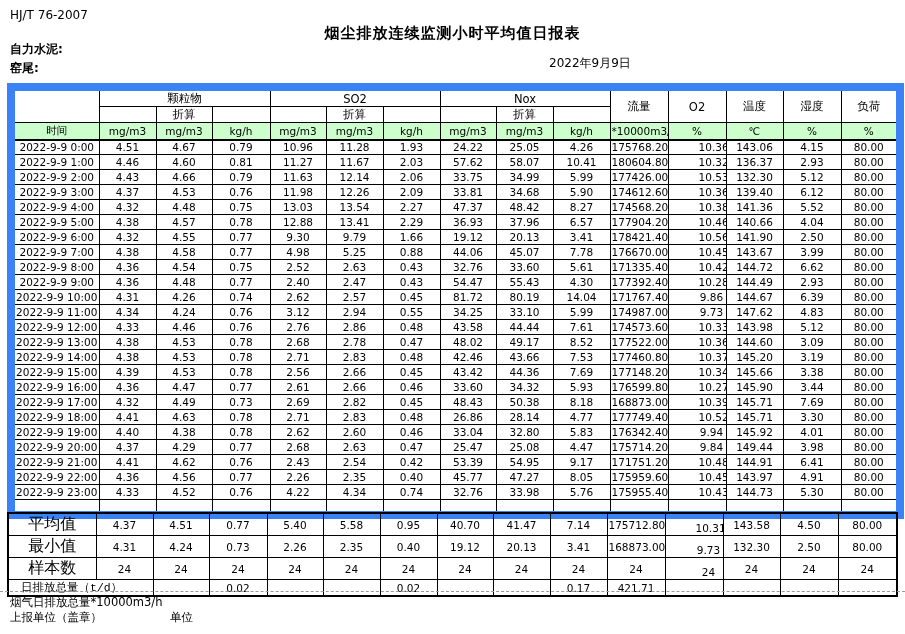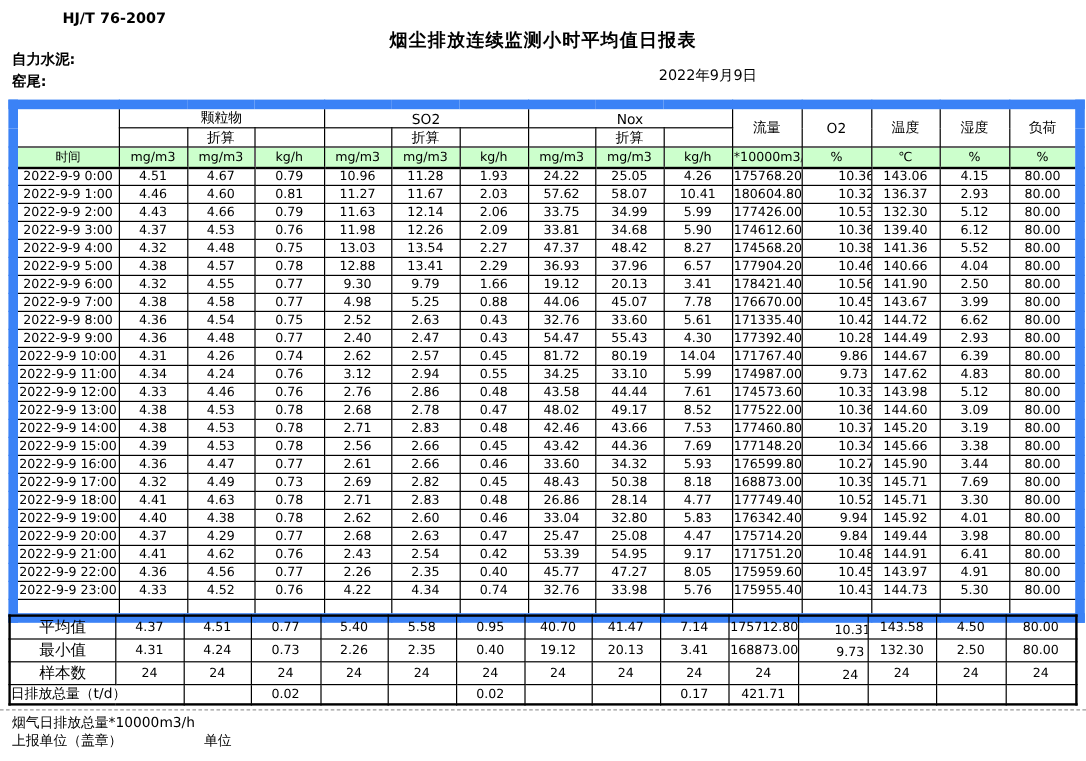--- a/index.html
+++ b/index.html
@@ -6,21 +6,21 @@
   body {
     font-family: "DejaVu Sans", "Liberation Sans", sans-serif;
     background: #ffffff;
     width: 905px;
     height: 634px;
     position: relative;
     color: #000;
   }
   .page { position: relative; width: 905px; height: 634px; overflow: hidden; }
 
-  .standard-code { position: absolute; top: 8px; left: 10px; font-size: 12px; font-weight: bold; margin-left: 42px; }
+  .standard-code { position: absolute; top: 8px; left: 10px; font-size: 12px; font-weight: normal; }
   .report-title  { position: absolute; top: 24px; left: 0; width: 905px; text-align: center;
                    font-size: 15px; font-weight: bold; letter-spacing: 1px; }
   .company-name  { position: absolute; top: 41px; left: 10px; font-size: 12px; font-weight: bold; }
   .location-name { position: absolute; top: 60px; left: 10px; font-size: 12px; font-weight: bold; }
   .report-date   { position: absolute; top: 55px; left: 549px; font-size: 12px; }
 
   table { border-collapse: collapse; table-layout: fixed; }
   #main-table    { position: absolute; top: 83px;  left: 7px; width: 890px; border: 8px solid #3b82f6; }
   #summary-table { position: absolute; top: 512px; left: 7px; width: 890px; border: 2px solid #000; }
 
@@ -33,22 +33,22 @@
     height: 15px;
     padding: 0 1px;
     overflow: hidden;
     white-space: nowrap;
   }
   thead th { font-size: 11.5px; }
   tr.group-row th { height: 18px; }
   tr.sub-row th   { height: 14px; }
   tr.units-row th { background: #ccffcc; height: 17px; font-size: 10.5px; border-bottom: 2px solid #000; }
   td.o2-cell { vertical-align: bottom; padding-bottom: 1px; padding-left: 30px; }
-  td.label-cell { font-size: 13px; text-align: center; }
-  td.daily-label { text-align: left; padding-left: 0; font-size: 11.5px; }
+  td.label-cell { font-size: 16px; text-align: center; }
+  td.daily-label { text-align: left; padding-left: 12px; font-size: 11.5px; font-family: Liberation Mono, monospace; }
   tr.empty-row td { height: 15px; }
 
   .page-break-line { position: absolute; top: 591px; left: 0; width: 905px;
                      border-top: 1px dashed #9a9a9a; }
   .footer-note       { position: absolute; top: 595px; left: 10px; font-size: 11.5px; }
   .footer-reportunit { position: absolute; top: 610px; left: 10px; font-size: 11.5px; }
   .footer-unit       { position: absolute; top: 610px; left: 170px; font-size: 11.5px; }
 </style>
 </head>
 <body>

